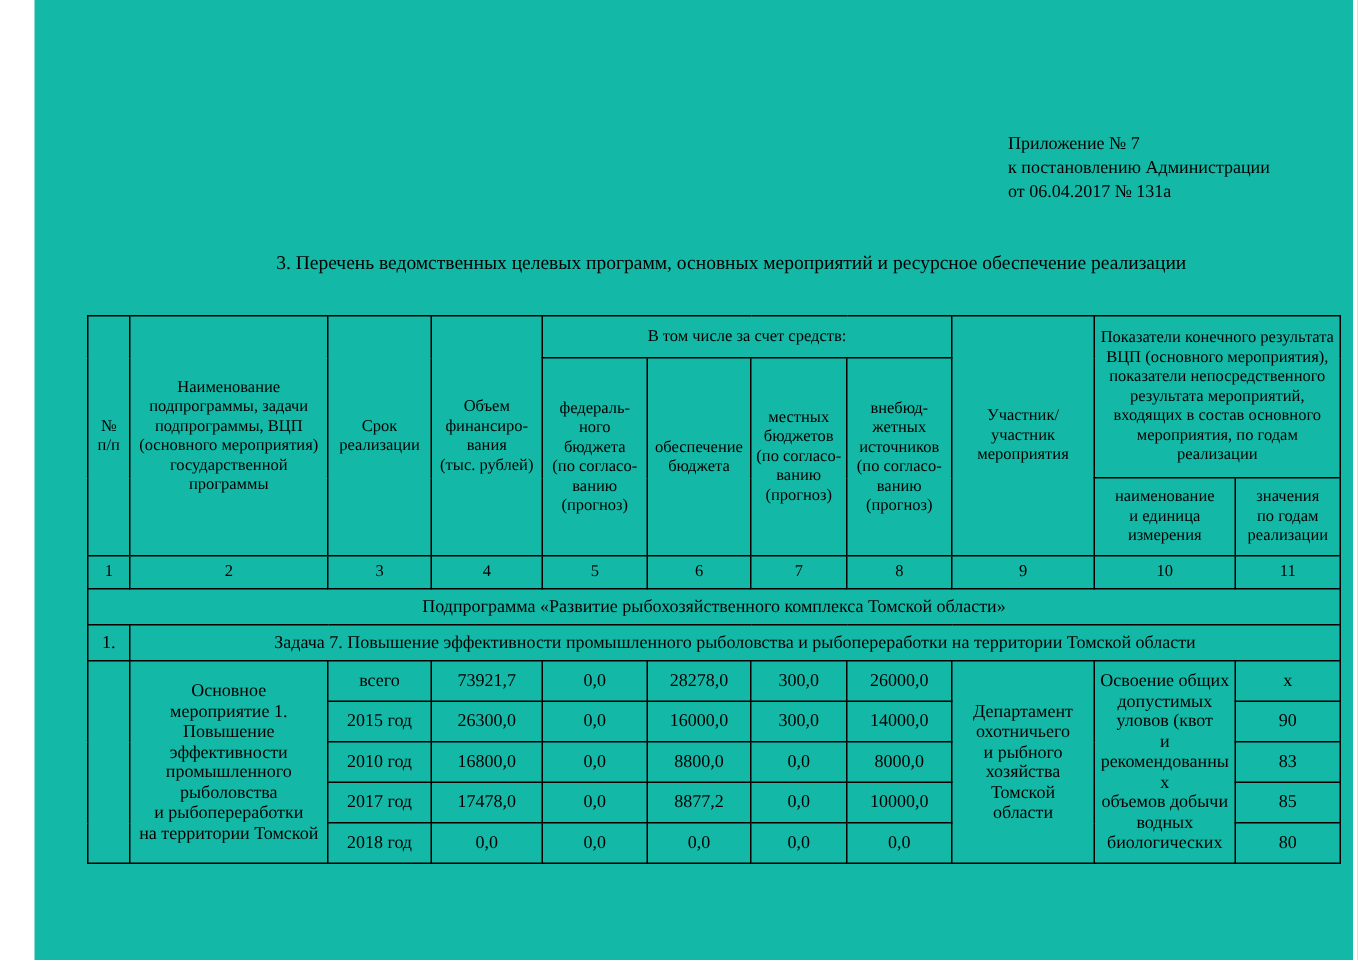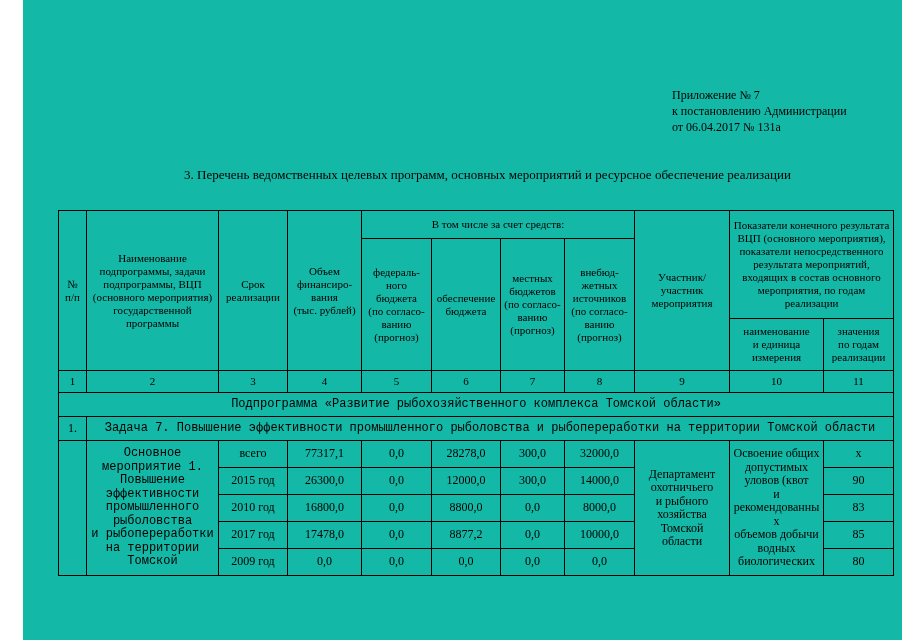--- a/index.html
+++ b/index.html
@@ -33,21 +33,21 @@
     overflow:hidden;
     word-wrap:break-word;
   }
   tr.h-a { height:28px; }
   tr.h-b { height:80px; }
   tr.h-c { height:52px; }
   tr.nums { height:22px; }
   tr.wide { height:24px; }
   tr.data { height:27px; }
   tr.data td, tr.wide td { font-size:12px; line-height:13.5px; }
-  td.left { text-align:left; padding-left:5px;font-family:Liberation Mono, monospace; }
+  td.left { text-align:left; padding-left:5px; }
   td.top  { vertical-align:top; padding-top:2px; }
 </style>
 </head>
 <body>
 
 <div class="page">
 
   <div class="appendix">
     <div>Приложение № 7</div>
     <div>к постановлению Администрации</div>
@@ -149,25 +149,25 @@
       <td rowspan="5"></td>
       <td rowspan="5" class="left top">Основное
 мероприятие 1.
 Повышение
 эффективности
 промышленного
 рыболовства
 и рыбопереработки
 на территории Томской</td>
       <td>всего</td>
-      <td>77317,1</td>
+      <td>73921,7</td>
       <td>0,0</td>
       <td>28278,0</td>
       <td>300,0</td>
-      <td>32000,0</td>
+      <td>26000,0</td>
       <td rowspan="5" class="top">Департамент
 охотничьего
 и рыбного
 хозяйства
 Томской
 области</td>
       <td rowspan="5" class="top">Освоение общих
 допустимых
 уловов (квот
 и
@@ -175,21 +175,21 @@
 объемов добычи
 водных
 биологических</td>
       <td>x</td>
     </tr>
 
     <tr class="data">
       <td>2015 год</td>
       <td>26300,0</td>
       <td>0,0</td>
-      <td>12000,0</td>
+      <td>16000,0</td>
       <td>300,0</td>
       <td>14000,0</td>
       <td>90</td>
     </tr>
 
     <tr class="data">
       <td>2010 год</td>
       <td>16800,0</td>
       <td>0,0</td>
       <td>8800,0</td>
@@ -202,21 +202,21 @@
       <td>2017 год</td>
       <td>17478,0</td>
       <td>0,0</td>
       <td>8877,2</td>
       <td>0,0</td>
       <td>10000,0</td>
       <td>85</td>
     </tr>
 
     <tr class="data">
-      <td>2009 год</td>
+      <td>2018 год</td>
       <td>0,0</td>
       <td>0,0</td>
       <td>0,0</td>
       <td>0,0</td>
       <td>0,0</td>
       <td>80</td>
     </tr>
   </tbody>
     </table>
 

